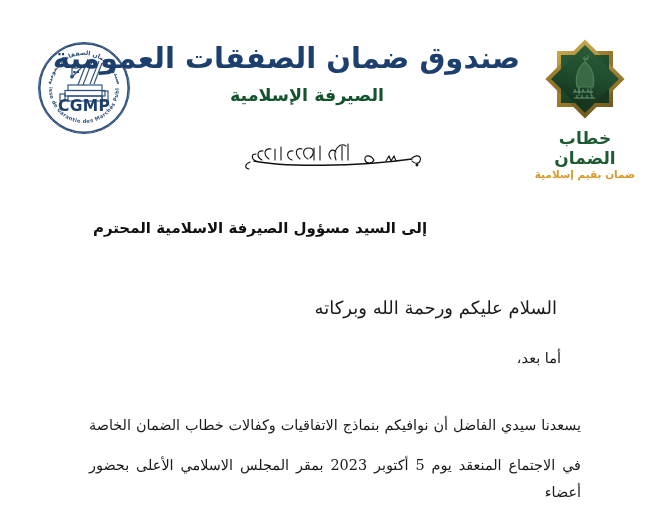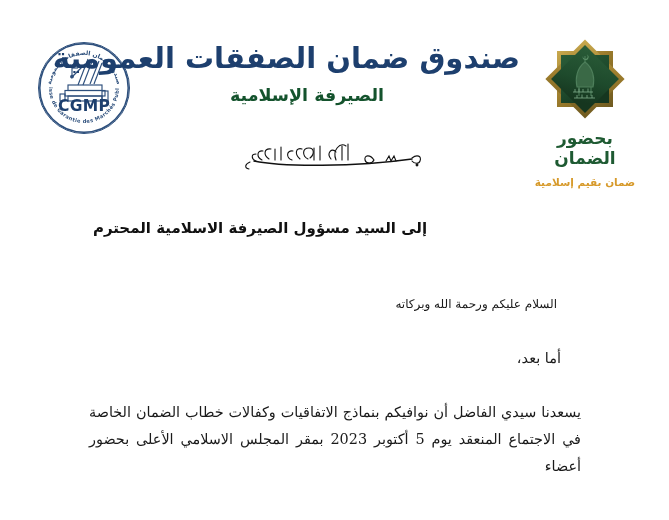--- a/index.html
+++ b/index.html
@@ -125,21 +125,21 @@
   .logo-line1 {
     margin-top: 8px;
     font-family: "DejaVu Sans", sans-serif;
     font-size: 17px;
     font-weight: bold;
     color: #1e5a32;
     direction: rtl;
     letter-spacing: 0.5px;
   }
   .logo-line2 {
-    margin-top: 8px;
+    margin-top: 0;
     font-family: "DejaVu Sans", sans-serif;
     font-size: 10.5px;
     font-weight: bold;
     color: #d79a2b;
     direction: rtl;
     letter-spacing: 0.3px;
   }
 
   
   .addressee {
@@ -153,21 +153,21 @@
     font-weight: bold;
     color: #111111;
     direction: rtl;
   }
 
   .salutation {
     position: absolute;
     top: 297px;
     right: 112px;
     font-family: "DejaVu Serif", "Liberation Serif", serif;
-    font-size: 12px;
+    font-size: 18px;
     color: #1a1a1a;
     direction: rtl;
   }
 
   .after {
     position: absolute;
     top: 350px;
     right: 108px;
     font-family: "DejaVu Serif", "Liberation Serif", serif;
     font-size: 14.5px;
@@ -188,20 +188,21 @@
     text-align: justify;
   }
   .body-para .ln {
     display: block;
     white-space: nowrap;
   }
   .body-para .ln.justify {
     text-align: justify;
     text-align-last: justify;
     white-space: normal;
+    margin-top: 13px;
   }
 </style>
 </head>
 <body>
 
 <div class="page">
 
   <div class="header">
 
     <div class="cgmp-logo">
@@ -319,21 +320,21 @@
           <path d="M 39 18 a 2.4 2.4 0 1 0 3.6 -1.6 a 2.9 2.9 0 1 1 -3.6 1.6 Z" fill="#5c8f68"></path>
 
           <g stroke="#7fae8b" stroke-width="0.85" fill="none" opacity="0.95">
             <path d="M 29 54 l 20 0"></path>
             <path d="M 31 54 l 0 -3 M 35 54 l 0 -3.5 M 39 54 l 0 -3 M 44 54 l 0 -3.5"></path>
             <path d="M 30 60 l 21 0"></path>
             <path d="M 33 60 l 0 -3 M 38 60 l 0 -3.5 M 43 60 l 0 -3 M 48 60 l 0 -3"></path>
           </g>
         </svg>
       </div>
-      <div class="logo-line1">بحضور الضمان</div>
+      <div class="logo-line1">خطاب الضمان</div>
       <div class="logo-line2">ضمان بقيم إسلامية</div>
     </div>
   </div>
 
   <div class="addressee">إلى السيد مسؤول الصيرفة الاسلامية المحترم</div>
 
   <div class="salutation">السلام عليكم ورحمة الله وبركاته</div>
 
   <div class="after">أما بعد،</div>
 

